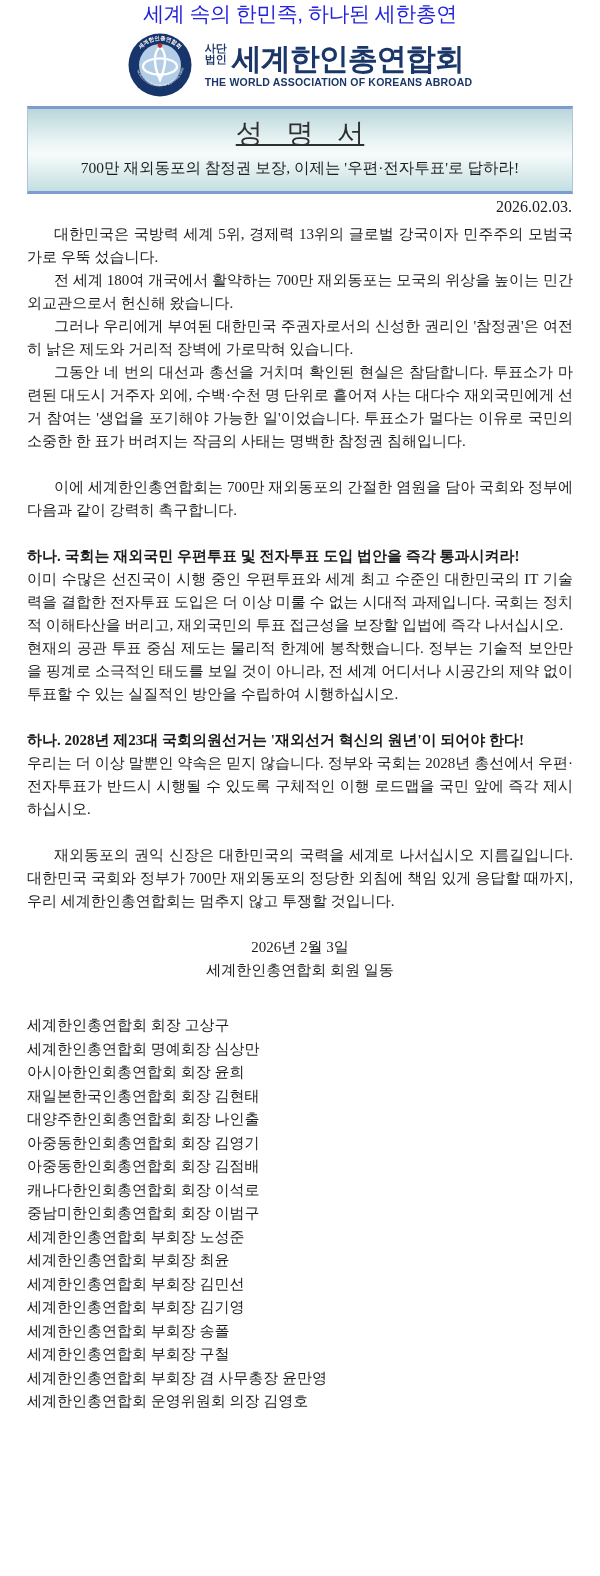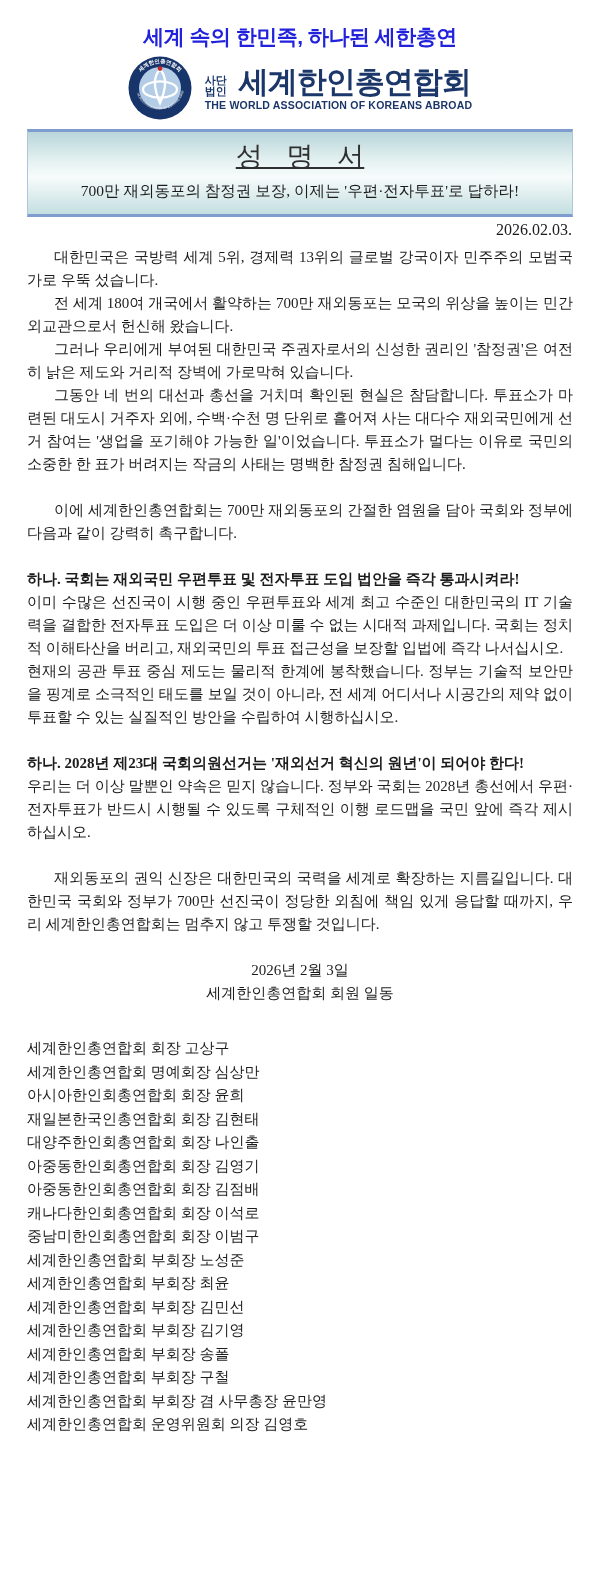--- a/index.html
+++ b/index.html
@@ -8,38 +8,37 @@
     width: 600px;
     height: 1576px;
     margin: 0 auto;
     background: #ffffff;
     overflow: hidden;
     font-family: "Liberation Serif", serif;
     color: #1c1c1c;
   }
   
   .slogan {
-    padding-top: 23px;
     text-align: center;
     font-family: "Liberation Sans", sans-serif;
-    font-weight: bold;
+    font-weight: normal;
     font-size: 21px;
     letter-spacing: -0.5px;
     color: #2222dd;
   }
   .logo-row {
     margin-top: 5px;
     display: flex;
     justify-content: center;
     align-items: center;
     gap: 13px;
   }
   .emblem { display: block; }
   .logo-text { display: flex; flex-direction: column; }
-  .kr-row { display: flex; align-items: flex-end; gap: 12px; }
+  .kr-row { display: flex; align-items: flex-start; gap: 5px; }
   .org-type {
     font-family: "Liberation Sans", sans-serif;
     font-weight: bold;
     font-size: 11px;
     line-height: 11.5px;
     color: #1b3669;
     white-space: pre-line;
   }
   .org-name-kr {
     font-family: "Liberation Sans", sans-serif;
@@ -152,21 +151,21 @@
     <p class="indent gap">이에 세계한인총연합회는 700만 재외동포의 간절한 염원을 담아 국회와 정부에 다음과 같이 강력히 촉구합니다.</p>
 
     <p class="demand-title gap">하나. 국회는 재외국민 우편투표 및 전자투표 도입 법안을 즉각 통과시켜라!</p>
     <p>이미 수많은 선진국이 시행 중인 우편투표와 세계 최고 수준인 대한민국의 IT 기술력을 결합한 전자투표 도입은 더 이상 미룰 수 없는 시대적 과제입니다. 국회는 정치적 이해타산을 버리고, 재외국민의 투표 접근성을 보장할 입법에 즉각 나서십시오.</p>
 
     <p>현재의 공관 투표 중심 제도는 물리적 한계에 봉착했습니다. 정부는 기술적 보안만을 핑계로 소극적인 태도를 보일 것이 아니라, 전 세계 어디서나 시공간의 제약 없이 투표할 수 있는 실질적인 방안을 수립하여 시행하십시오.</p>
 
     <p class="demand-title gap">하나. 2028년 제23대 국회의원선거는 '재외선거 혁신의 원년'이 되어야 한다!</p>
     <p>우리는 더 이상 말뿐인 약속은 믿지 않습니다. 정부와 국회는 2028년 총선에서 우편·전자투표가 반드시 시행될 수 있도록 구체적인 이행 로드맵을 국민 앞에 즉각 제시하십시오.</p>
 
-    <p class="indent gap">재외동포의 권익 신장은 대한민국의 국력을 세계로 확장하는 지름길입니다. 대한민국 국회와 정부가 700만 선진국이 정당한 외침에 책임 있게 응답할 때까지, 우리 세계한인총연합회는 멈추지 않고 투쟁할 것입니다.</p>
+    <p class="indent gap">재외동포의 권익 신장은 대한민국의 국력을 세계로 나서십시오 지름길입니다. 대한민국 국회와 정부가 700만 재외동포의 정당한 외침에 책임 있게 응답할 때까지, 우리 세계한인총연합회는 멈추지 않고 투쟁할 것입니다.</p>
 
     <p class="center gap">2026년 2월 3일</p>
     <p class="center">세계한인총연합회 회원 일동</p>
 
     <div class="signatures">
       <div class="sig">세계한인총연합회 회장 고상구</div>
       <div class="sig">세계한인총연합회 명예회장 심상만</div>
       <div class="sig">아시아한인회총연합회 회장 윤희</div>
       <div class="sig">재일본한국인총연합회 회장 김현태</div>
       <div class="sig">대양주한인회총연합회 회장 나인출</div>

